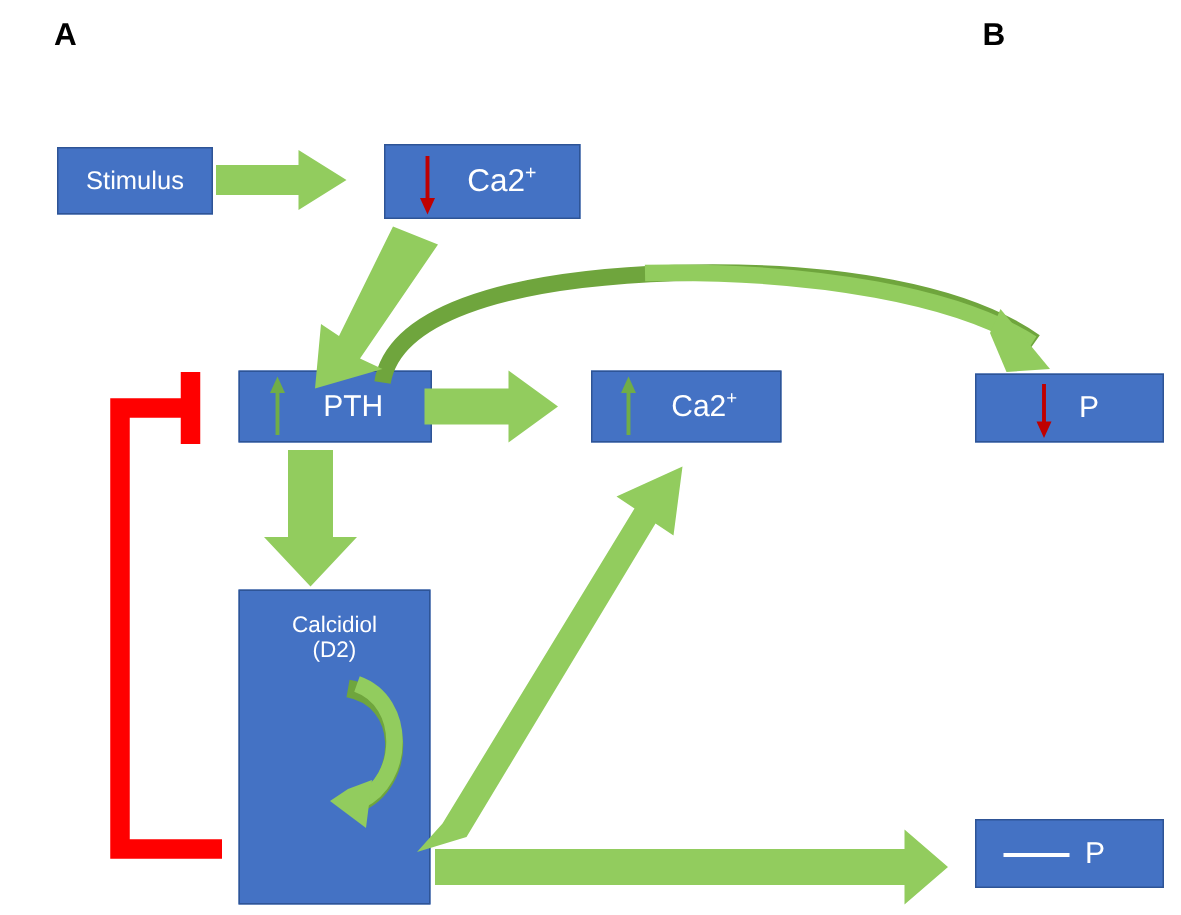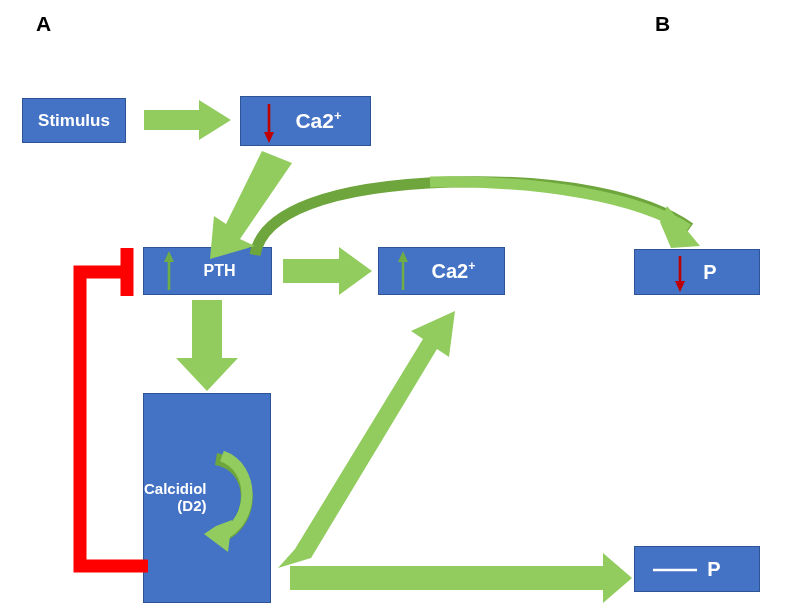--- a/index.html
+++ b/index.html
@@ -24,40 +24,41 @@
     font-size: 21px;
     color: #000000;
     letter-spacing: 0;
   }
   .node {
     position: absolute;
     background: #4472C4;
     border: 1px solid #2E5496;
     box-sizing: border-box;
     color: #ffffff;
-    font-weight: bold;
+    font-weight: normal;
     display: flex;
     align-items: center;
     justify-content: center;
-    text-align: right;
+    text-align: center;
     line-height: 1.15;
+    margin-left: 16px;
   }
   .node-label {
     position: relative;
     z-index: 3;
     white-space: nowrap;
   }
   .node-label .sup {
     font-size: 0.62em;
     vertical-align: super;
     line-height: 0;
   }
   .stack {
     display: flex;
-    flex-direction: row;
+    flex-direction: column;
     align-items: center;
     justify-content: space-between;
     padding: 14px 0 16px 0;
     gap: 37px;
   }
   .stack .node-label { display: block; }
   svg.overlay {
     position: absolute;
     left: 0;
     top: 0;
@@ -123,21 +124,21 @@
   </div>
 
   <div class="node" style="left:240px; top:96px; width:131px; height:50px; font-size:21px;">
     <svg class="inner" width="131" height="50" style="left:0; top:0;">
       <line x1="28" y1="7" x2="28" y2="38" stroke="#C00000" stroke-width="2.6"></line>
       <polygon points="28,46 23,35 33,35" fill="#C00000"></polygon>
     </svg>
     <span class="node-label" style="margin-left:26px;"><span>Ca2</span><span class="sup">+</span></span>
   </div>
 
-  <div class="node" style="left:143px; top:247px; width:129px; height:48px; font-size:16px;">
+  <div class="node" style="left:143px; top:247px; width:129px; height:48px; font-size:20px;">
     <svg class="inner" width="129" height="48" style="left:0; top:0;">
       <line x1="25" y1="42" x2="25" y2="11" stroke="#70AD47" stroke-width="2.6"></line>
       <polygon points="25,3 20,14 30,14" fill="#70AD47"></polygon>
     </svg>
     <span class="node-label" style="margin-left:24px;">PTH</span>
   </div>
 
   <div class="node" style="left:378px; top:247px; width:127px; height:48px; font-size:20px;">
     <svg class="inner" width="127" height="48" style="left:0; top:0;">
       <line x1="24" y1="42" x2="24" y2="11" stroke="#70AD47" stroke-width="2.6"></line>

